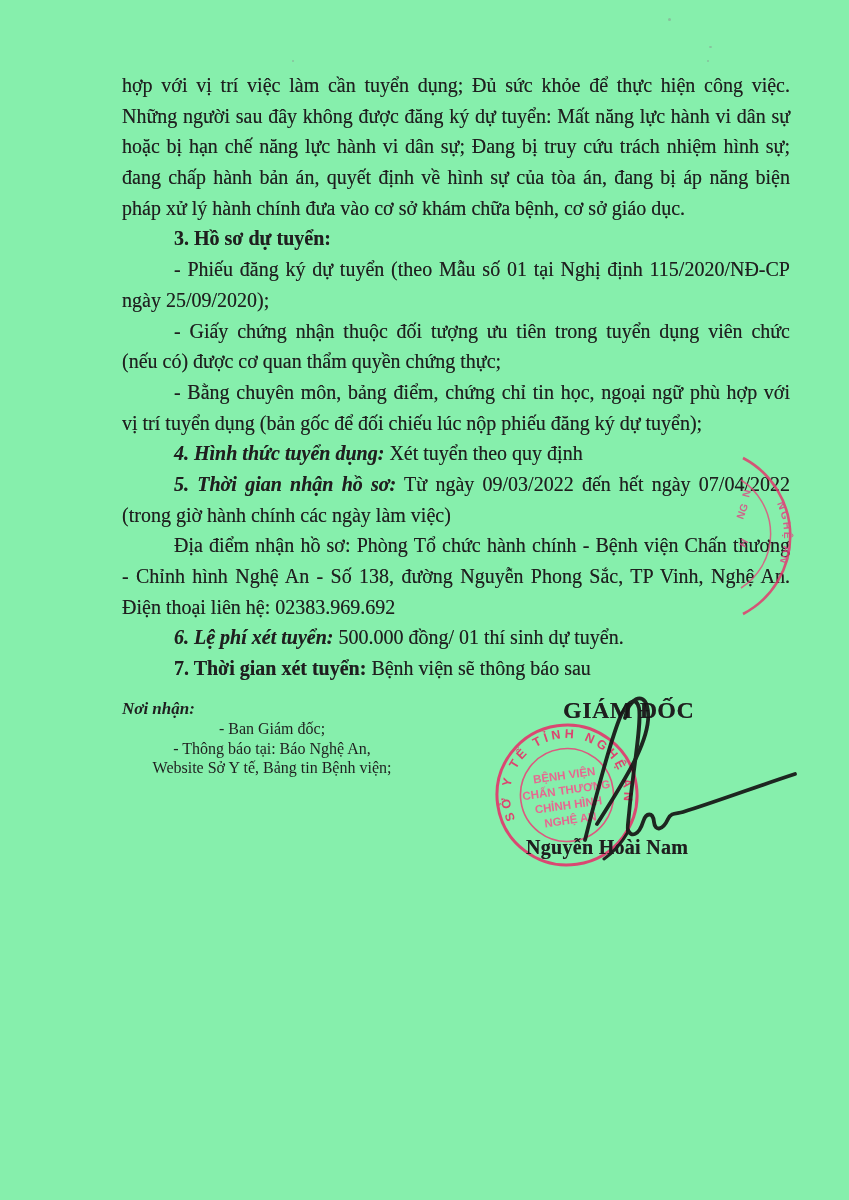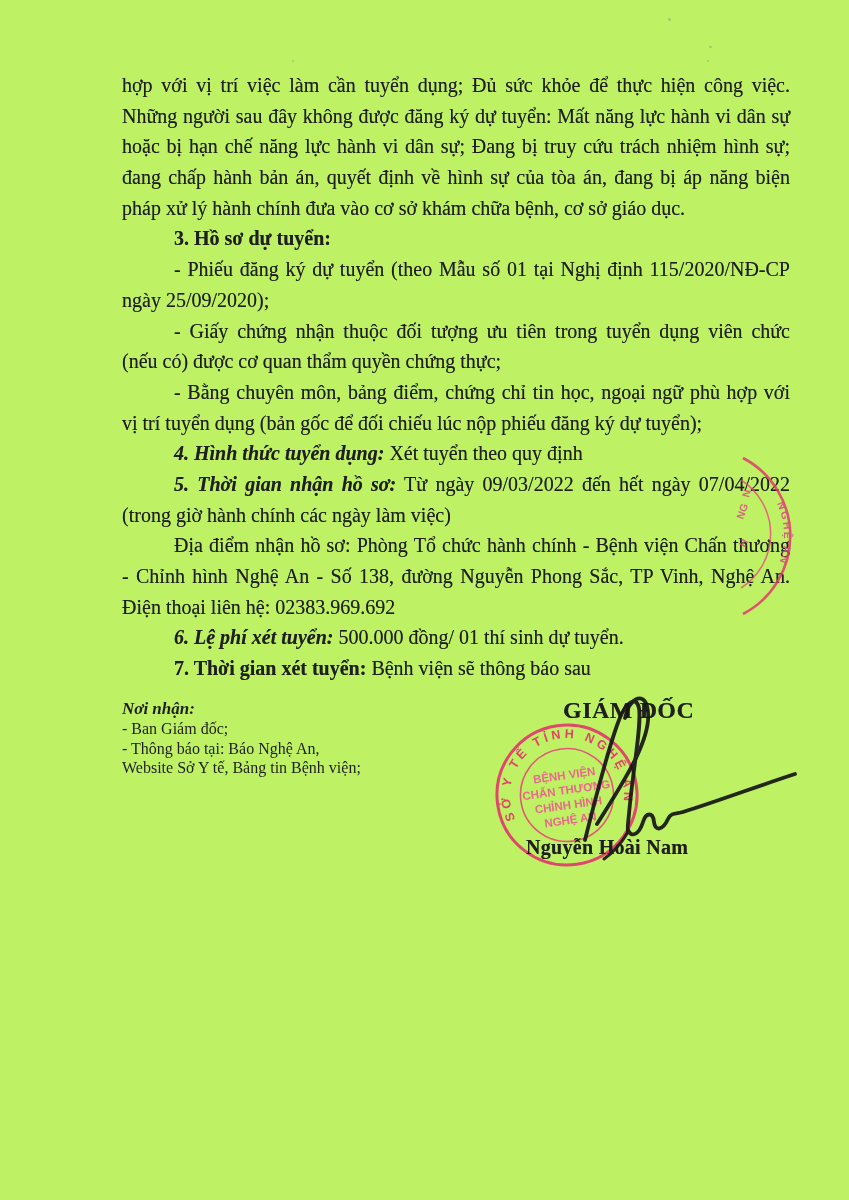--- a/index.html
+++ b/index.html
@@ -1,36 +1,36 @@
 <!DOCTYPE html>
 <html lang="vi"><head>
 <meta charset="utf-8">
 <style>
   html,body{margin:0;padding:0;background:#ffffff;}
   .page{
-    position:relative;width:849px;height:1200px;background:#bef264;
+    position:relative;width:849px;height:1200px;background:#86efac;
     font-family:"Liberation Serif","DejaVu Serif",serif;color:#1f1f1f;
     overflow:hidden;
   }
   
   .body-text{position:absolute;left:122px;top:70px;width:668px;}
   .ln{
     height:30.7px;line-height:30.7px;font-size:20px;
     text-shadow:0 0 .5px rgba(25,25,25,.55);
     white-space:normal;
   }
   .j{text-align:justify;text-align-last:justify;}
   .ind{text-indent:52px;}
   .h3{font-weight:bold;}
   .lb{font-weight:bold;font-style:italic;}
   .lbu{font-weight:bold;}
   
   .recipients{position:absolute;left:122px;top:698px;width:300px;}
   .recipients .head{font-size:17px;font-weight:bold;font-style:italic;line-height:21px;}
-  .recipients .item{font-size:16px;line-height:19.6px;}
+  .recipients .item{font-size:16px;line-height:19.6px;text-align:center;}
   .squiggle{display:inline-block;vertical-align:-4px;margin-left:1px;}
   
   .sig-title{
     position:absolute;left:563px;top:697px;font-size:24px;font-weight:bold;
     letter-spacing:.5px;text-shadow:0 0 .5px rgba(25,25,25,.55);
   }
   .stamp-svg{position:absolute;left:491px;top:719px;transform:rotate(-8deg);}
   .signature-svg{position:absolute;left:533px;top:672px;}
   .signer-name{
     position:absolute;left:526px;top:836px;font-size:20px;font-weight:bold;

